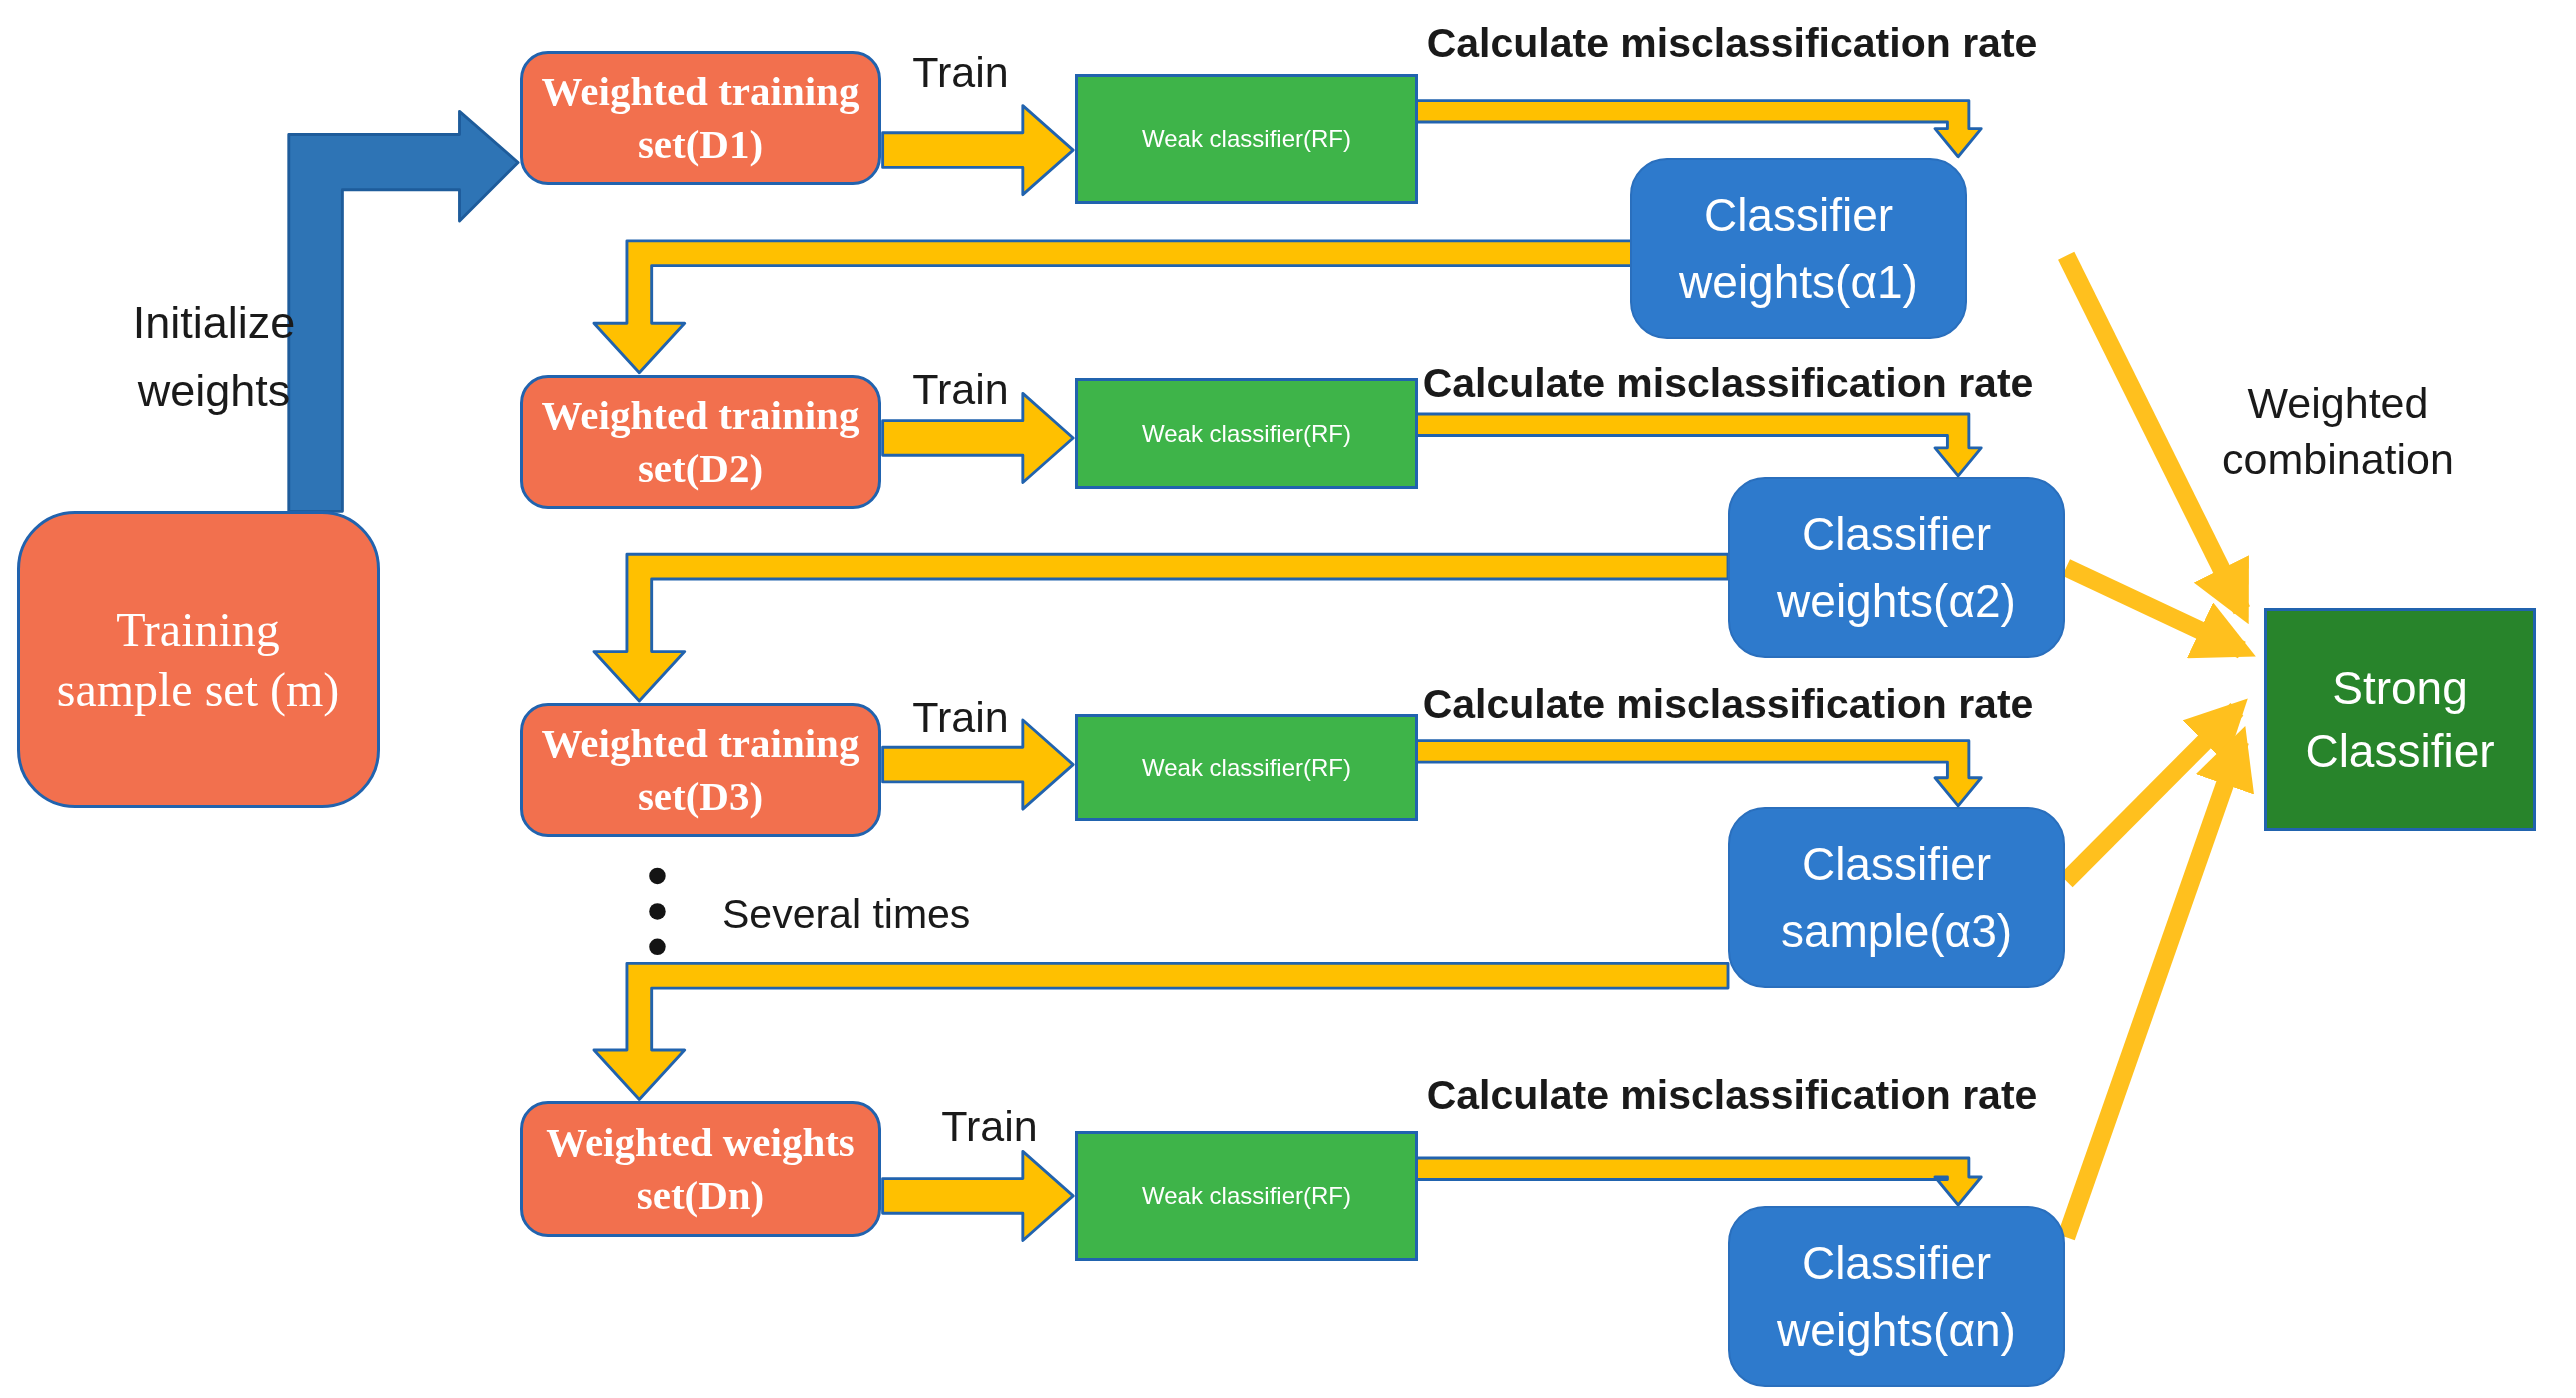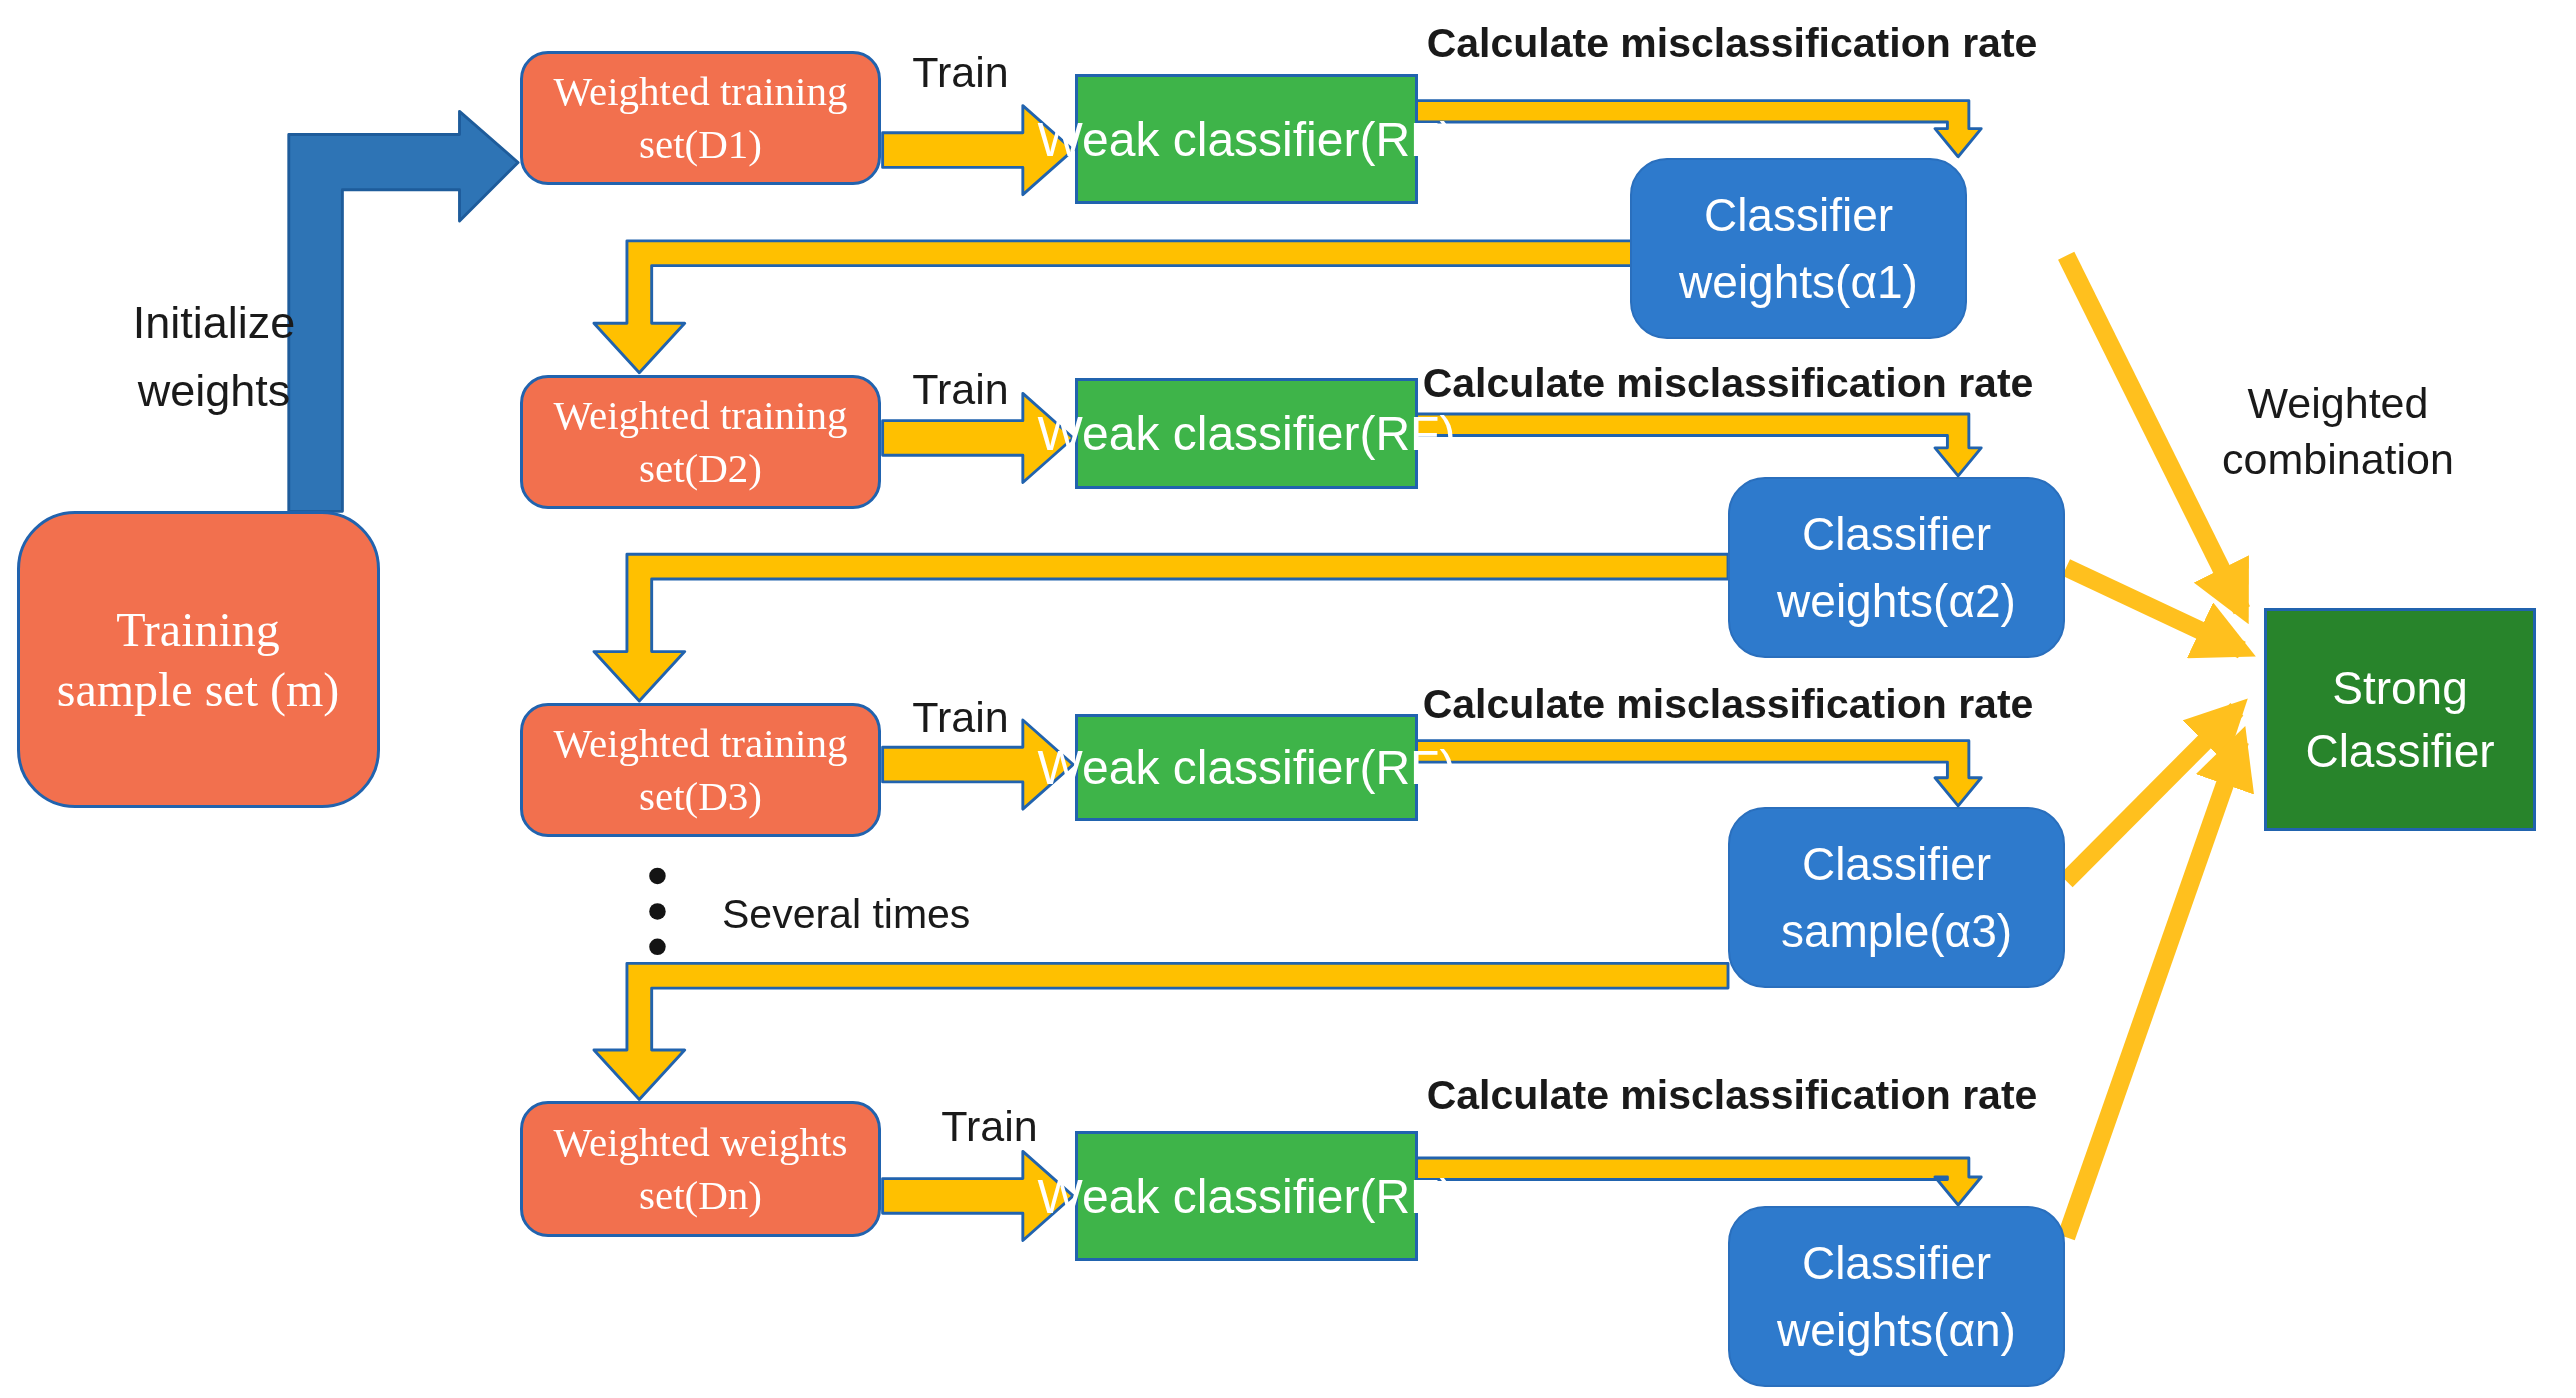--- a/index.html
+++ b/index.html
@@ -21,26 +21,26 @@
     position:absolute; z-index:2; display:flex; align-items:center; justify-content:center;
     text-align:center; color:var(--white); box-sizing:border-box;
   }
   .node .inner{display:block;}
   .orange-node{
     background:var(--orange); border:3.3px solid var(--border-blue);
     font-family:"Liberation Serif","DejaVu Serif",serif;
   }
   .training{left:16.5px; top:511px; width:363px; height:297px; border-radius:58px; font-size:48px; line-height:1.25;}
   .training .inner{max-width:305px;}
-  .dbox{width:361px; height:134px; border-radius:28px; font-size:41px; line-height:1.3; padding:0 10px;}
+  .dbox{width:361px; height:134px; border-radius:28px; font-size:41px; line-height:1.3; padding:0 10px;font-weight:bold;}
   .d1{left:520px; top:51px;}
   .d2{left:520px; top:375px;}
   .d3{left:520px; top:703px;}
   .dn{left:520px; top:1101px; height:136px;}
-  .green-node{background:var(--green); border:3.3px solid var(--border-blue); font-size:48px; white-space:nowrap;}
+  .green-node{background:var(--green); border:3.3px solid var(--border-blue); font-size:24px; white-space:nowrap;}
   .g1{left:1075px; top:74px;  width:343px; height:130px;}
   .g2{left:1075px; top:378px; width:343px; height:111px;}
   .g3{left:1075px; top:714px; width:343px; height:107px;}
   .g4{left:1075px; top:1131px;width:343px; height:130px;}
   .blue-node{
     background:var(--blue-box); border:2.5px solid #2A6FBD; border-radius:37px;
     width:337px; height:181px; font-size:46px; line-height:1.45;
   }
   .a1{left:1630px; top:158px;}
   .a2{left:1728px; top:477px;}

